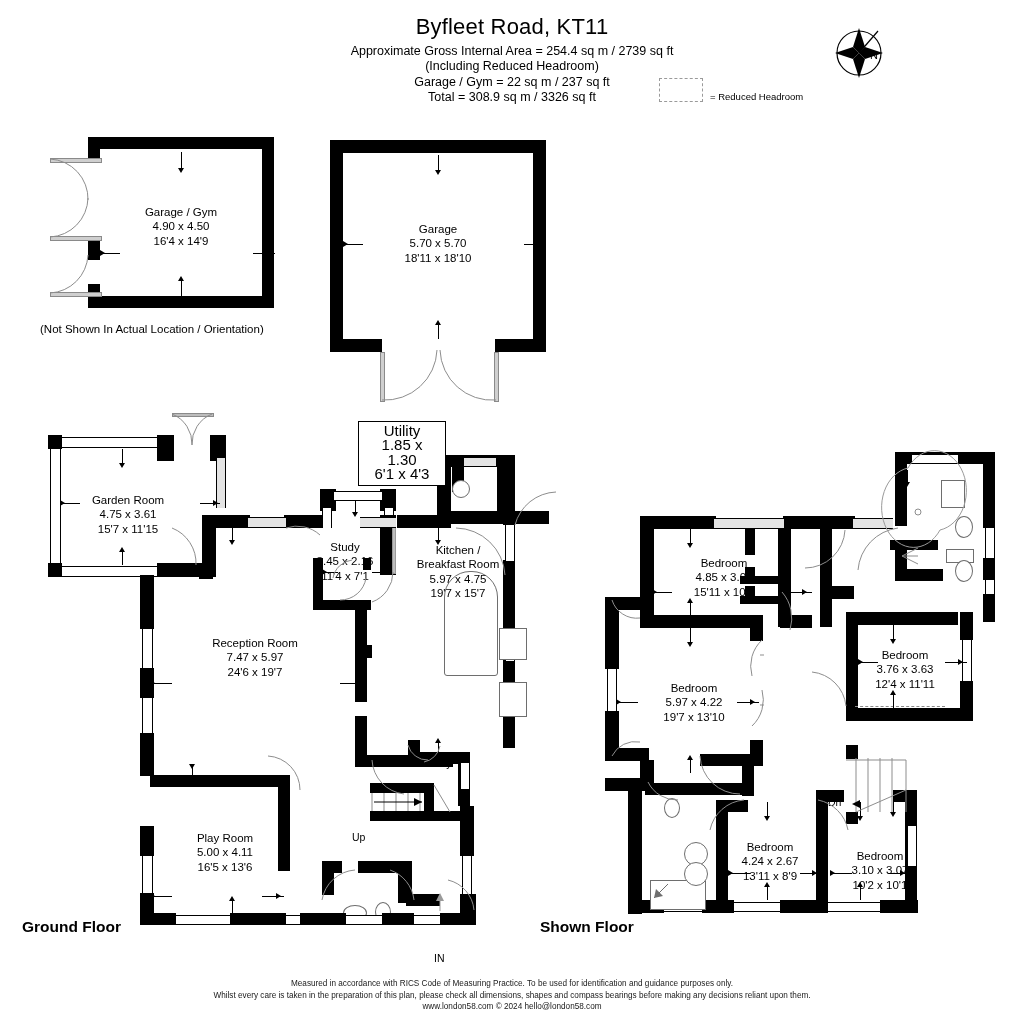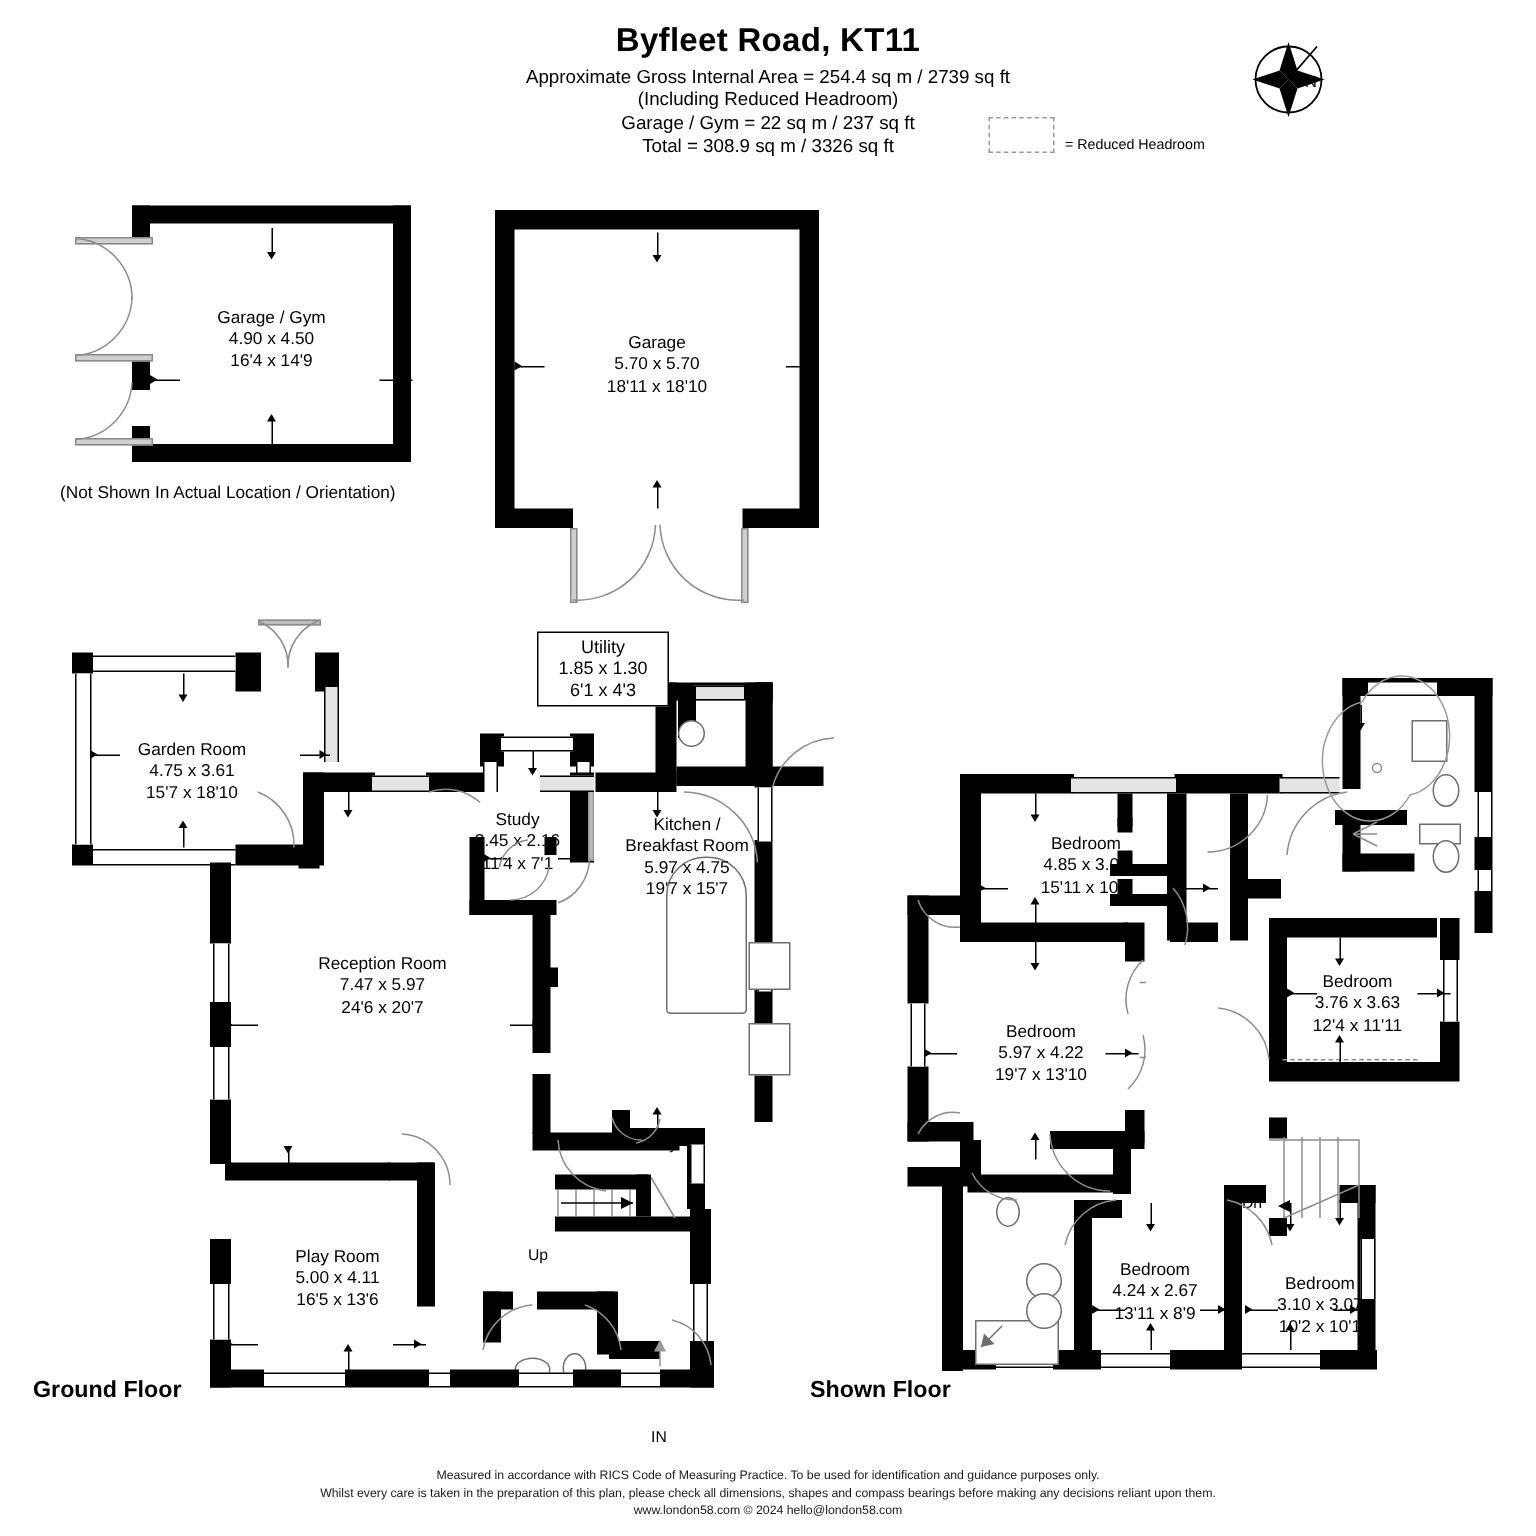--- a/index.html
+++ b/index.html
@@ -2,21 +2,21 @@
 <html><head>
 <meta charset="utf-8">
 <style>
   html,body{margin:0;padding:0;background:#ffffff;}
   body{width:1024px;height:1024px;position:relative;overflow:hidden;
        font-family:"Liberation Sans","DejaVu Sans",sans-serif;color:#000;}
   .page{position:absolute;inset:0;}
 
   
   #header{position:absolute;left:0;top:14px;width:1024px;text-align:center;}
-  #plan-title{font-size:22px;font-weight:bold;letter-spacing:.2px;}
+  #plan-title{font-size:22px;font-weight:normal;letter-spacing:.2px;}
   .sub{font-size:12.5px;line-height:15.4px;margin-top:4px;}
   .sub div{white-space:nowrap;}
 
   
   #legend{position:absolute;left:659px;top:78px;display:flex;align-items:flex-end;gap:7px;}
   #legend-swatch{width:42px;height:22px;border:1.3px dashed #9a9a9a;background:#fff;}
   #legend-label{font-size:9.5px;}
 
   
   #compass{position:absolute;left:834px;top:24px;width:54px;height:54px;}
@@ -31,21 +31,21 @@
   .glazv{position:absolute;background:#e4e4e4;border-left:1.2px solid #000;border-right:1.2px solid #000;}
   .dash{position:absolute;border-top:1.2px dashed #8a8a8a;}
   .fix{position:absolute;border:1px solid #6e6e6e;background:#fff;}
   .fixr{position:absolute;border:1px solid #6e6e6e;background:#fff;border-radius:50%;}
 
   
   .rl{position:absolute;text-align:center;font-size:11.5px;line-height:14.4px;white-space:nowrap;}
   .rl .n{}
   .rl.sm{font-size:10.8px;line-height:13.4px;}
   .tag{position:absolute;border:1px solid #000;background:#fff;text-align:center;
-       font-size:12px;line-height:14.4px;padding:2px 6px 3px;}
+       font-size:15px;line-height:14.4px;padding:2px 6px 3px;}
   .tiny{position:absolute;font-size:10.5px;margin-top:40px;}
 
   
   .dimv{position:absolute;width:1px;background:#000;}
   .dimh{position:absolute;height:1px;background:#000;}
   .ar{position:absolute;width:0;height:0;}
   .ar.up{border-left:3.2px solid transparent;border-right:3.2px solid transparent;border-bottom:5px solid #000;}
   .ar.dn{border-left:3.2px solid transparent;border-right:3.2px solid transparent;border-top:5px solid #000;}
   .ar.rt{border-top:3.2px solid transparent;border-bottom:3.2px solid transparent;border-left:5px solid #000;}
 
@@ -240,26 +240,26 @@
     <div class="w" style="left:382px;top:913px;width:32px;height:12px;"></div>
     <div class="w" style="left:440px;top:913px;width:36px;height:12px;"></div>
     <div class="win" style="left:176px;top:915px;width:54px;height:8px;"></div>
     <div class="win" style="left:286px;top:915px;width:14px;height:8px;"></div>
     <div class="win" style="left:346px;top:915px;width:36px;height:8px;"></div>
     <div class="win" style="left:414px;top:915px;width:26px;height:8px;"></div>
 
     <div class="rl" style="left:48px;top:493px;width:160px;">
       <div class="n">Garden Room</div>
       <div>4.75 x 3.61</div>
-      <div>15'7 x 18'10</div>
+      <div>15'7 x 11'15</div>
     </div>
     <div class="rl" style="left:175px;top:636px;width:160px;">
       <div class="n">Reception Room</div>
       <div>7.47 x 5.97</div>
-      <div>24'6 x 20'7</div>
+      <div>24'6 x 19'7</div>
     </div>
     <div class="rl" style="left:290px;top:540px;width:110px;">
       <div class="n">Study</div>
       <div>3.45 x 2.16</div>
       <div>11'4 x 7'1</div>
     </div>
     <div class="rl" style="left:398px;top:543px;width:120px;">
       <div class="n">Kitchen /</div>
       <div class="n">Breakfast Room</div>
       <div>5.97 x 4.75</div>

